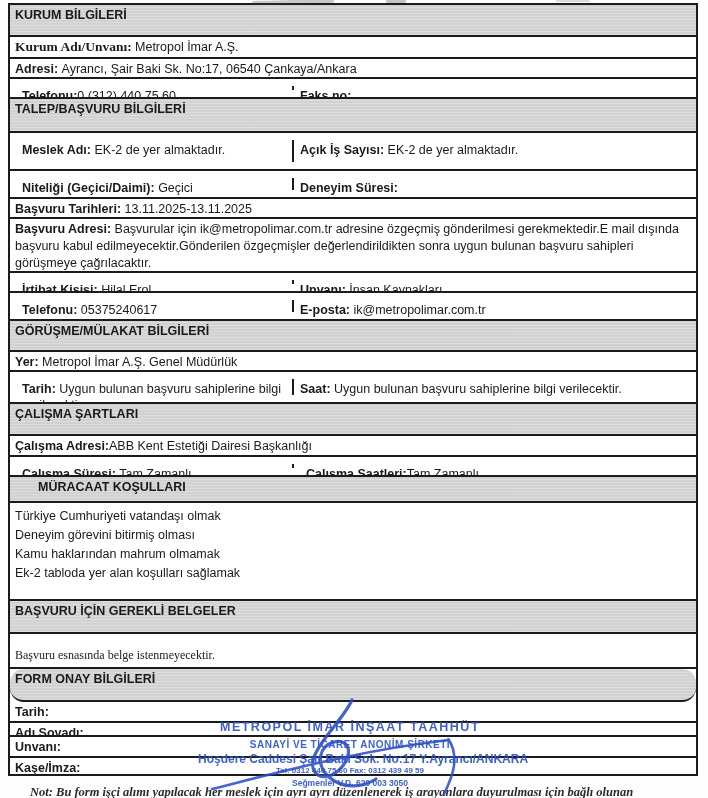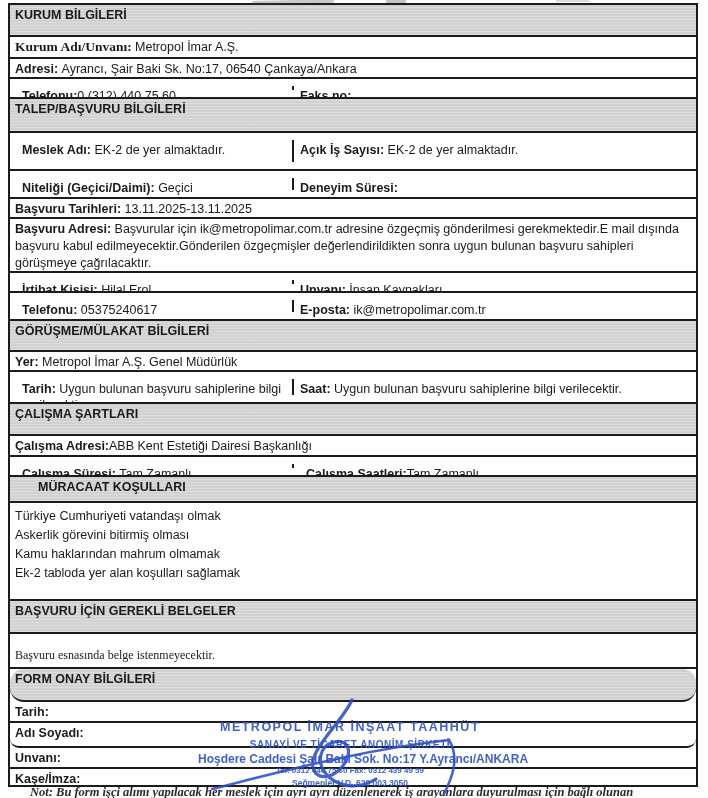--- a/index.html
+++ b/index.html
@@ -168,41 +168,41 @@
         <span class="lbl">Çalışma Saatleri:</span><span class="val">Tam Zamanlı</span>
       </div>
     </div>
 
     <div class="row head" style="height:26px;padding-left:28px;">
       <span>MÜRACAAT KOŞULLARI</span>
     </div>
 
     <div class="row" style="height:98px;padding-top:4px;">
       <div class="req-line">Türkiye Cumhuriyeti vatandaşı olmak</div>
-      <div class="req-line">Askerlik görevini bitirmiş olması</div>
+      <div class="req-line">Deneyim görevini bitirmiş olması</div>
       <div class="req-line">Kamu haklarından mahrum olmamak</div>
       <div class="req-line">Ek-2  tabloda yer alan koşulları sağlamak</div>
     </div>
 
     <div class="row head" style="height:33px;">
       <span>BAŞVURU İÇİN GEREKLİ BELGELER</span>
     </div>
 
     <div class="row belge-row" style="height:35px;">
       <span class="serif-text">Başvuru esnasında belge istenmeyecektir.</span>
     </div>
 
     <div class="row head" style="height:33px;border-radius:14px;">
       <span>FORM ONAY BİLGİLERİ</span>
     </div>
 
     <div class="row" style="height:21px;">
       <span class="lbl">Tarih:</span>
     </div>
-    <div class="row" style="height:25px;border-radius:9px;">
+    <div class="row" style="height:14px;">
       <span class="lbl">Adı Soyadı:</span>
     </div>
     <div class="row" style="height:21px;">
       <span class="lbl">Unvanı:</span>
     </div>
     <div class="row" style="height:16px;">
       <span class="lbl">Kaşe/İmza:</span>
     </div>
 
   </div>

